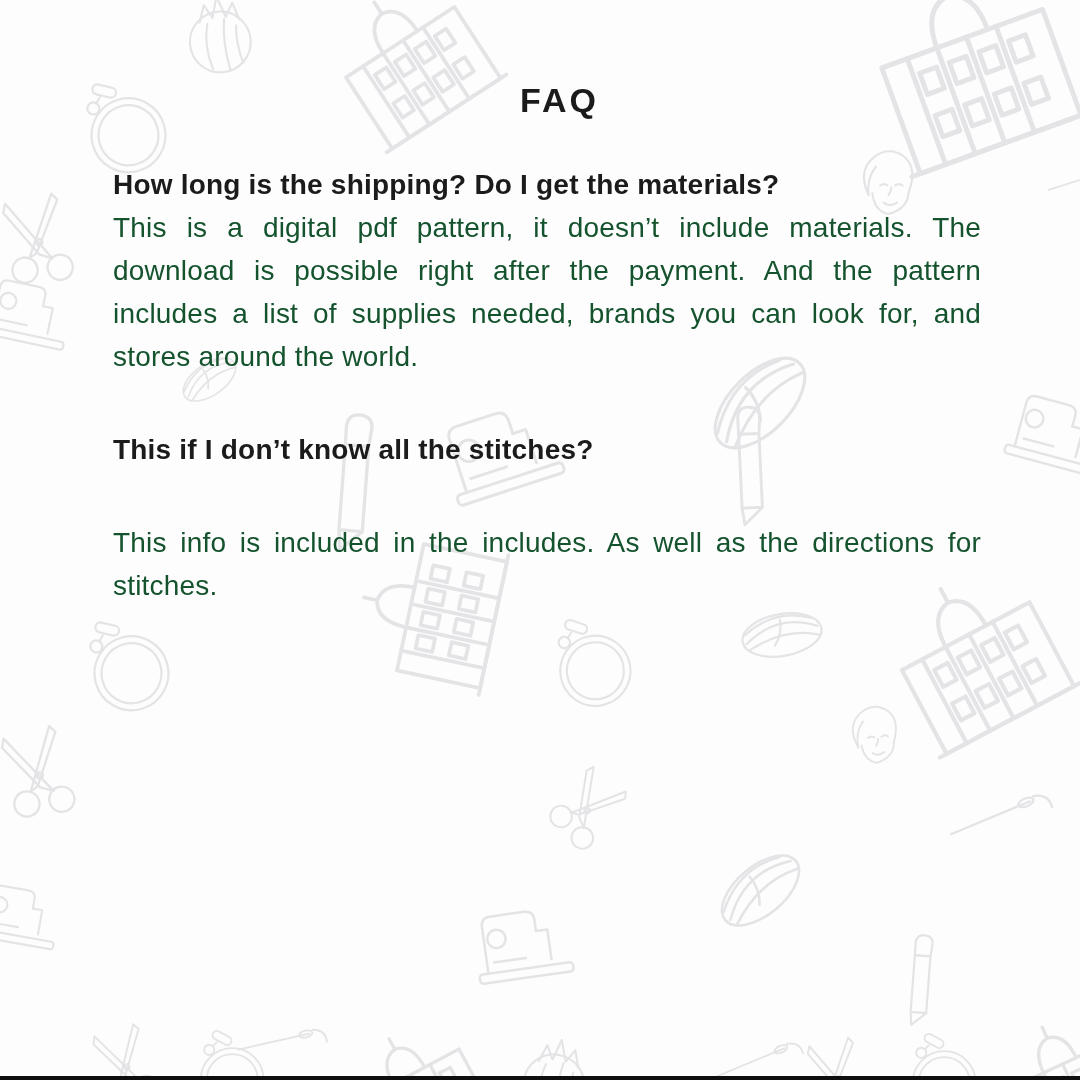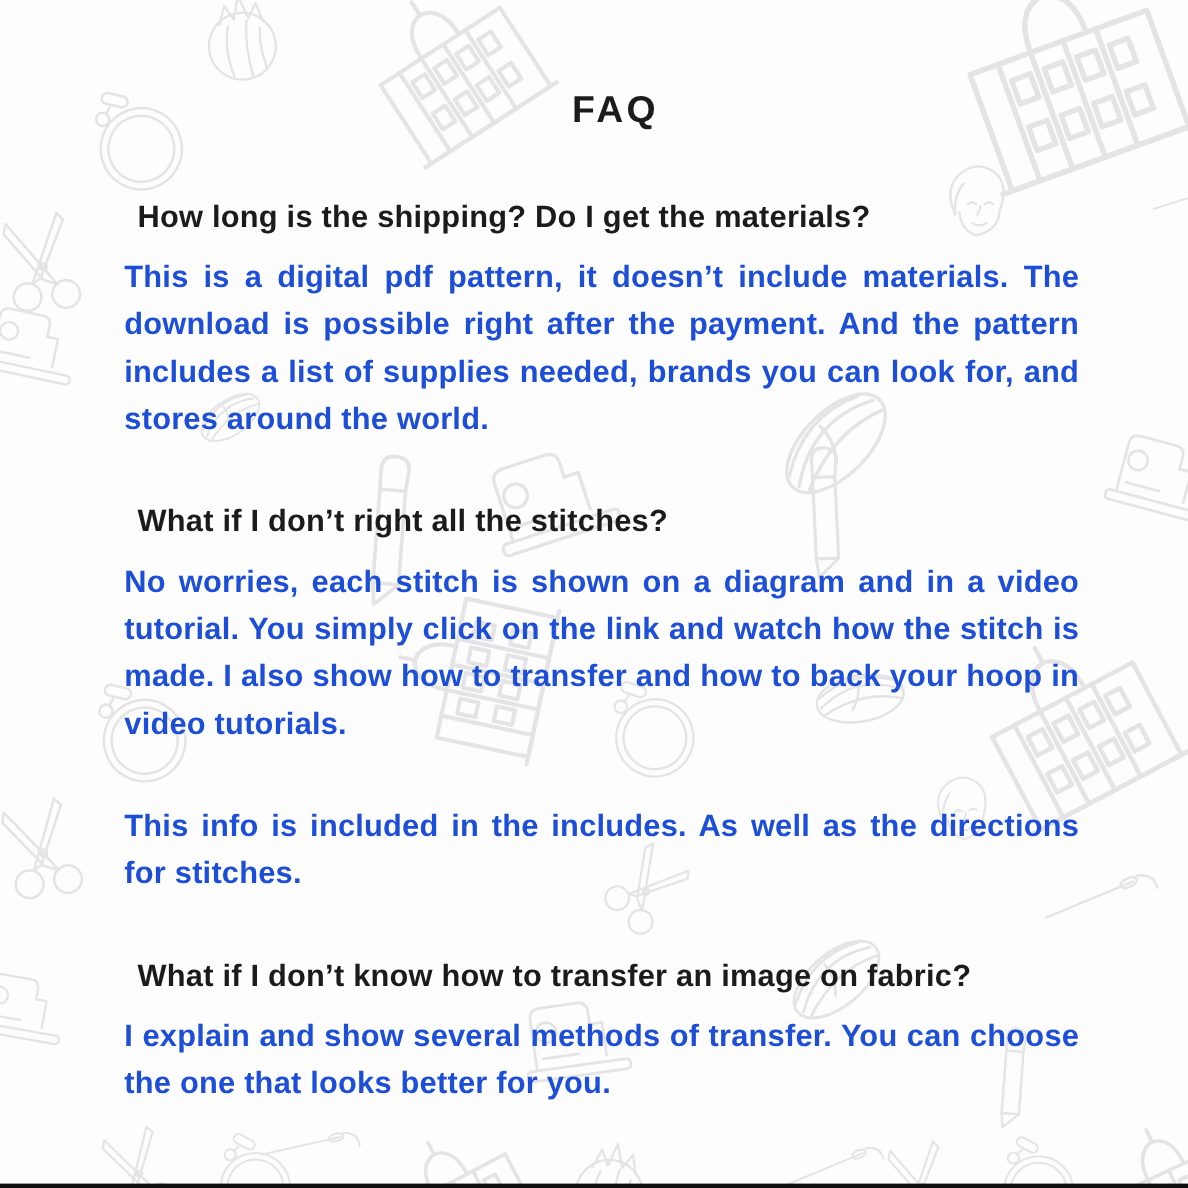--- a/index.html
+++ b/index.html
@@ -19,26 +19,26 @@
   .title{
     position:absolute;top:80px;left:0;width:100%;
     margin:0;text-align:center;
     font-size:34px;line-height:40px;font-weight:700;
     letter-spacing:3px;color:#1b1b1b;z-index:2;
   }
   
   .content{position:absolute;left:113px;top:163px;width:868px;z-index:2;}
   .faq-item{margin:0 0 50px 0;}
   .faq-item h2{
-    margin:12px;font-size:28px;line-height:43px;font-weight:700;
+    margin:0;font-size:28px;line-height:43px;font-weight:700;
     color:#1b1b1b;letter-spacing:0.2px;
   }
   .faq-item p{
-    margin:0;font-size:28px;line-height:43px;font-weight:700;
-    color:#1d4ed8;text-align:justify;letter-spacing:0.2px;
+    margin:0;font-size:28px;line-height:43px;font-weight:400;
+    color:#14532d;text-align:justify;letter-spacing:0.2px;
   }
   
   .footer-bar{
     position:absolute;left:0;bottom:0;width:100%;height:4px;
     background:#0f0f0f;z-index:3;
   }
 </style>
 </head>
 <body>
 
@@ -434,28 +434,23 @@
 
   <h1 class="title">FAQ</h1>
 
   <main class="content" id="faq-list">
   <section class="faq-item">
     <h2>How long is the shipping? Do I get the materials?</h2>
     <p>This is a digital pdf pattern, it doesn’t include materials. The download is possible right after the payment. And the pattern includes a list of supplies needed, brands you can look for, and stores around the world.</p>
   </section>
 
   <section class="faq-item">
-    <h2>What if I don’t right all the stitches?</h2>
-    <p>No worries, each stitch is shown on a diagram and in a video tutorial. You simply click on the link and watch how the stitch is made. I also show how to transfer and how to back your hoop in video tutorials.</p>
+    <h2>This if I don’t know all the stitches?</h2>
   </section>
 
   <section class="faq-item">
     <p>This info is included in the includes. As well as the directions for stitches.</p>
   </section>
 
-  <section class="faq-item">
-    <h2>What if I don’t know how to transfer an image on fabric?</h2>
-    <p>I explain and show several methods of transfer. You can choose the one that looks better for you.</p>
-  </section>
 </main>
 
   <div class="footer-bar"></div>
 </div>
 
 </body></html>

